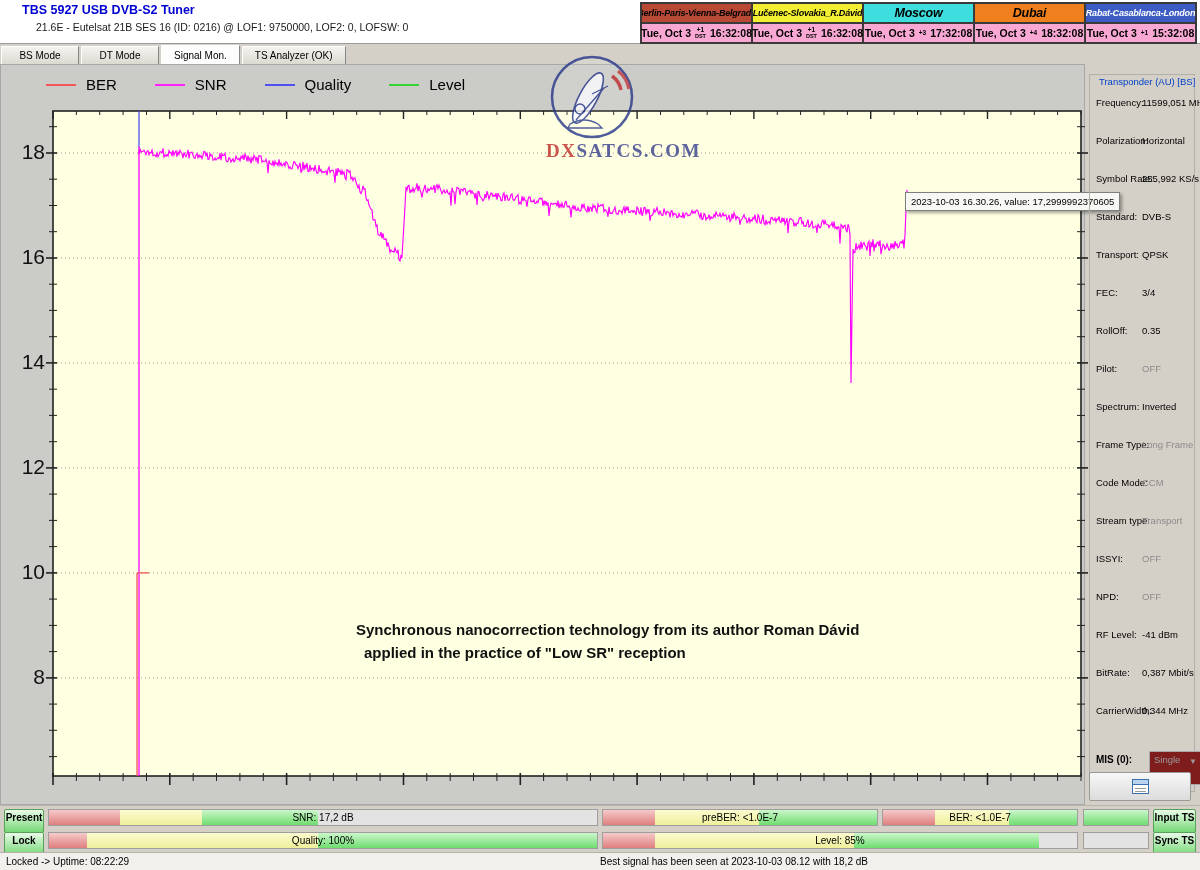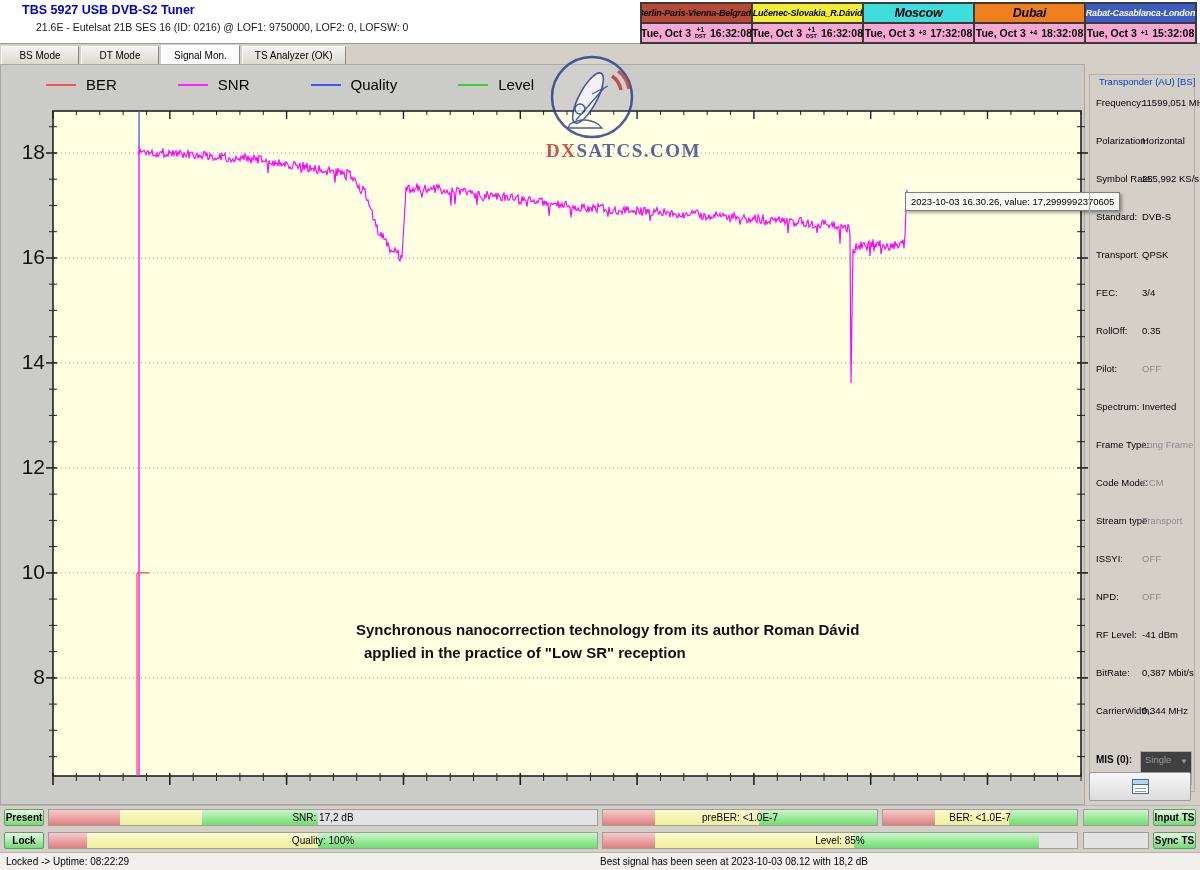--- a/index.html
+++ b/index.html
@@ -26,21 +26,21 @@
 
   
   .tabbar{position:absolute;left:0;top:44px;width:1085px;height:20px;border-bottom:1px solid #9a9a9a;}
   .tab{display:inline-block;height:17px;line-height:17px;padding:0 12px;margin:1px 1px 0 1px;font-size:10px;
        background:linear-gradient(#f4f3f0,#dcd9d1);border:1px solid #888;border-bottom:none;
        border-top-color:#fff;border-left-color:#fff;cursor:pointer;text-align:center;min-width:52px;}
   .tab.active{background:#fdfdfd;height:19px;line-height:19px;position:relative;top:0px;}
 
   
   .chart-outer{position:absolute;left:0;top:64px;width:1085px;height:741px;background:#cbcbc7;border:1px solid #a8a8a8;box-sizing:border-box;}
-  .legend{position:absolute;left:45px;top:11px;display:flex;gap:61px;align-items:center;}
+  .legend{position:absolute;left:45px;top:11px;display:flex;gap:38px;align-items:center;}
   .legend-item{display:flex;align-items:center;gap:10px;}
   .legend-line{width:30px;height:0;border-top:2px solid #000;}
   .legend-label{font-size:15px;}
   .ytick{position:absolute;left:0;width:44px;text-align:right;font-size:21px;color:#111;}
   .plot{position:absolute;left:52px;top:46px;width:1028px;height:665px;background:#ffffe1;}
   .plot svg{overflow:visible;display:block;}
   .annotation{position:absolute;left:355px;top:553px;font-size:15px;font-weight:bold;color:#111;line-height:23px;white-space:nowrap;}
   .annotation .line2{padding-left:8px;}
 
   
@@ -57,32 +57,32 @@
   
   .right-panel{position:absolute;left:1085px;top:42px;width:115px;height:766px;}
   .groupbox{position:absolute;left:4px;top:8px;width:104px;height:716px;border:1px solid #b3b0a9;margin-top:24px;}
   .groupbox-title{position:absolute;left:7px;top:1px;font-size:9.5px;color:#0040c8;background:#d4d0c8;padding:0 2px;white-space:nowrap;}
   .tp-row{position:absolute;left:6px;width:96px;height:14px;}
   .tp-label{position:absolute;left:0;font-size:9.5px;font-weight:normal;white-space:nowrap;}
   .tp-value{position:absolute;left:46px;font-size:9.5px;white-space:nowrap;}
   .tp-value.muted{color:#8b8b8b;}
   .mis-row{position:absolute;left:6px;top:676px;width:96px;height:18px;}
   .mis-label{position:absolute;left:0;top:3px;font-size:10px;font-weight:bold;}
-  .mis-select{position:absolute;left:44px;top:0;width:52px;height:34px;background:#404040;border:1px solid #a8a8a8;
+  .mis-select{position:absolute;left:53px;top:0;width:52px;height:34px;background:#7f1d1d;border:1px solid #a8a8a8;
               font-size:9.5px;color:#9a9a9a;line-height:15px;padding-left:4px;box-sizing:border-box;}
   .mis-arrow{position:absolute;right:3px;top:2px;font-size:8px;color:#9a9a9a;}
   .list-btn{position:absolute;left:4px;top:730px;width:100px;height:27px;background:linear-gradient(#f7f7f7,#dcdcdc);
             border:1px solid #9a9a9a;border-radius:2px;display:flex;align-items:center;justify-content:center;cursor:pointer;}
   .list-icon{width:15px;height:13px;background:#fff;border:1px solid #3a6fb0;position:relative;}
   .list-icon::before{content:"";position:absolute;left:0;top:0;right:0;height:4px;background:#b9d4ef;border-bottom:1px solid #3a6fb0;}
   .list-icon::after{content:"";position:absolute;left:2px;right:2px;top:8px;height:1px;background:#999;box-shadow:0 3px 0 #999;}
 
   
   .gauge-area{position:absolute;left:0;top:805px;width:1200px;height:47px;border-top:1px solid #b8b5ae;}
-  .gbtn{position:absolute;height:17px;line-height:16px;text-align:center;font-size:10px;font-weight:bold;
+  .gbtn{position:absolute;height:24px;line-height:16px;text-align:center;font-size:10px;font-weight:bold;
         background:linear-gradient(#e9fbe9,#77d877);border:1px solid #58a158;border-radius:2px;box-sizing:border-box;cursor:pointer;}
   .gauge{position:absolute;height:17px;border:1px solid #9e9e9e;background:#e3e3e3;box-sizing:border-box;overflow:hidden;padding-left:16px;}
   .gz{position:absolute;top:0;bottom:0;}
   .gz.red{background:linear-gradient(#f6caca,#df7f7f);}
   .gz.yellow{background:linear-gradient(#fbfbcf,#efef9c);}
   .gz.green{background:linear-gradient(#ccf6cc,#6fdd6f);}
   .glabel{position:absolute;left:0;right:0;top:0;text-align:center;font-size:10px;line-height:15px;color:#000;}
 
   
   .statusbar{position:absolute;left:0;top:852px;width:1200px;height:18px;background:#f1f0ed;border-top:1px solid #b5b2aa;font-size:10px;}

